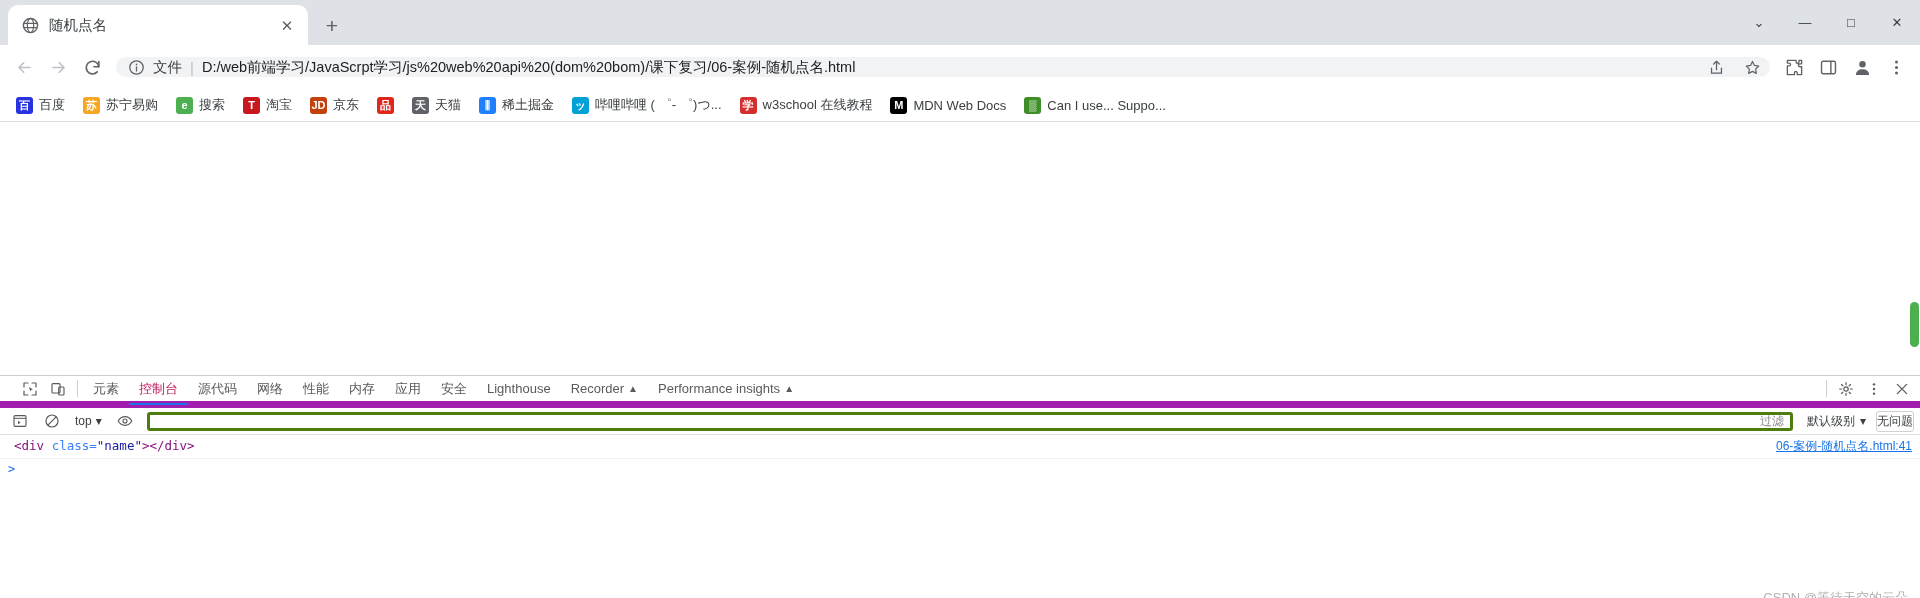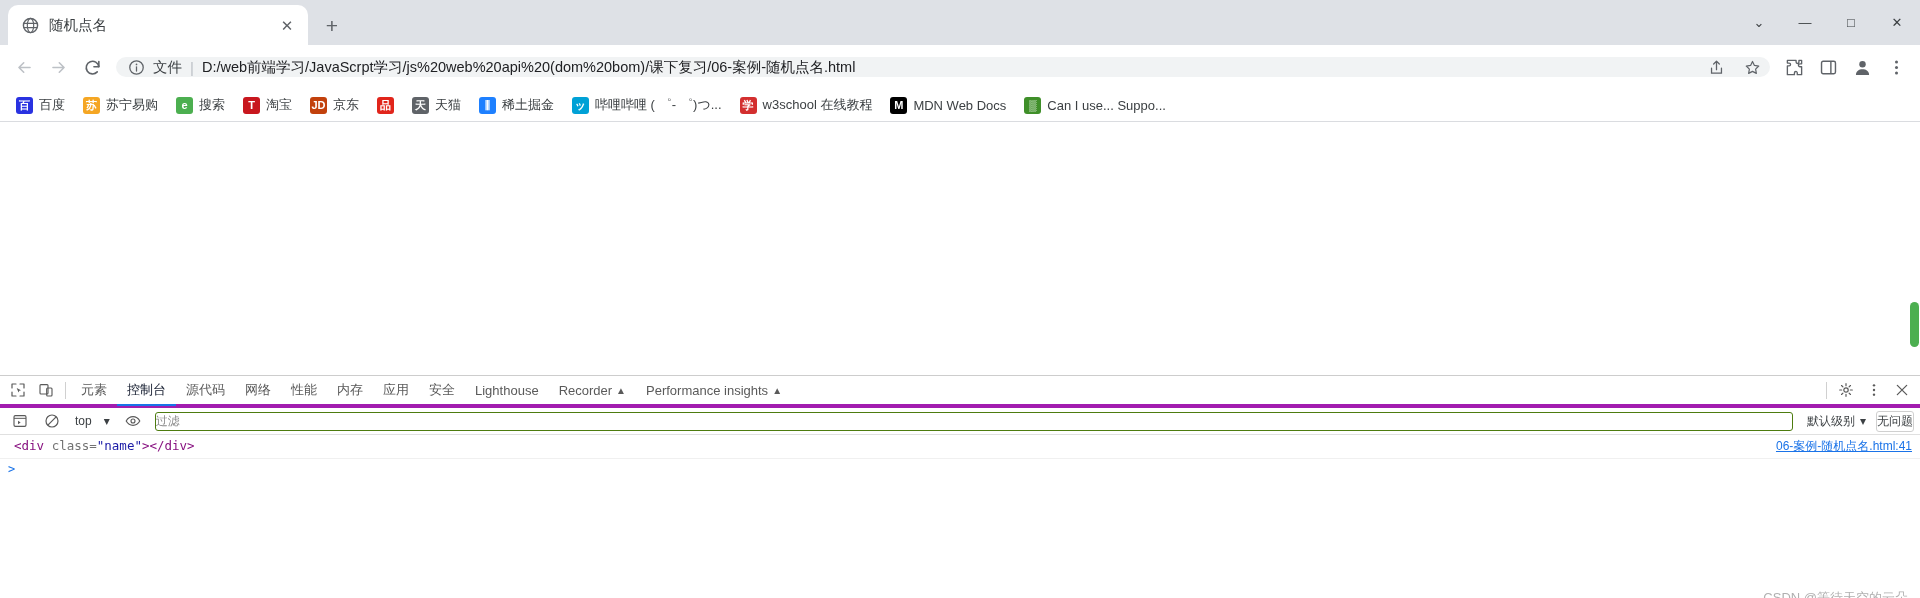--- a/index.html
+++ b/index.html
@@ -120,50 +120,51 @@
     background: #4caf50; border-radius: 5px;
   }
 
   
   .devtools {
     border-top: 1px solid #cdcdcd; background: #fff;
     height: 238px; display: flex; flex-direction: column;
   }
   .dt-tabbar {
     height: 32px; display: flex; align-items: center;
-    border-bottom: 4px solid #a21caf; padding-left: 4px; justify-content: center;
+    border-bottom: 7px solid #a21caf; padding-left: 16px; justify-content: center;
   }
   .dt-iconbtn {
     width: 28px; height: 28px; display: flex;
     align-items: center; justify-content: center; color: #5a5a5a;
   }
   .dt-vsep { width: 1px; height: 17px; background: #d0d0d0; margin: 0 5px; }
   .dt-tab {
     height: 32px; padding: 0 10px; display: flex; align-items: center;
     font-size: 13px; color: #5a5a5a; white-space: nowrap; gap: 4px;
   }
   .dt-tab.active {
-    color: #0f172a; box-shadow: inset 0 -2px 0 #1a73e8;
+    color: #be185d; box-shadow: inset 0 -2px 0 #1a73e8;
   }
   .dt-right {
     margin-left: auto; display: flex; align-items: center; padding-right: 4px;
   }
   .dt-filterbar {
     height: 27px; display: flex; align-items: center; gap: 4px;
     border-bottom: 1px solid #e0e0e0; padding: 0 6px;
   }
   .ctx-select {
-    display: flex; align-items: center; gap: 12px; font-size: 12px;
+    display: flex; align-items: center; gap: 4px; font-size: 12px;
     color: #3c4043; padding: 2px 5px;
   }
   .filter-input {
-    flex: 1; height: 19px; border: 1px solid #4d7c0f; border-radius: 3px;
+    flex: 1; height: 19px; border: 3px solid #4d7c0f; border-radius: 3px;
     background: #fff; font-size: 12px; color: #000;
-    padding: 0 0; margin: 0 4px; outline: none; min-width: 0;
+    padding: 0 6px; margin: 0 4px; outline: none; min-width: 0;
     font-family: "Liberation Sans", sans-serif;
+    text-align: right;
   }
   .filter-input::placeholder { color: #8a8a8a; }
   .level-select {
     display: flex; align-items: center; gap: 5px; font-size: 12px;
     color: #3c4043; padding: 2px 6px; white-space: nowrap;
   }
   .issues-pill {
     font-size: 12px; color: #3c4043; border: 1px solid #d0d0d0;
     border-radius: 3px; padding: 1px 0; background: #fff; white-space: nowrap;
   }
@@ -172,21 +173,21 @@
   }
   .console-line {
     display: flex; align-items: flex-start; padding: 3px 8px 3px 14px;
     border-bottom: 1px solid #f0f0f0; min-height: 20px;
   }
   .code {
     font-family: "DejaVu Sans Mono", "Liberation Mono", monospace;
     font-size: 12.5px; white-space: pre;
   }
   .tok-punct { color: #881280; }
-  .tok-attr  { color: #737373; }
+  .tok-attr  { color: #3b82f6; }
   .tok-val   { color: #1a1aa6; }
   .src-link {
     margin-left: auto; font-size: 12px; color: #1a73e8;
     text-decoration: underline; white-space: nowrap; padding-left: 12px;
   }
   .prompt-row {
     display: flex; align-items: center; padding: 3px 8px 3px 8px; gap: 5px;
   }
   .prompt-caret { color: #1a73e8; font-size: 12px; font-family: "DejaVu Sans Mono", monospace; }
   .watermark {

